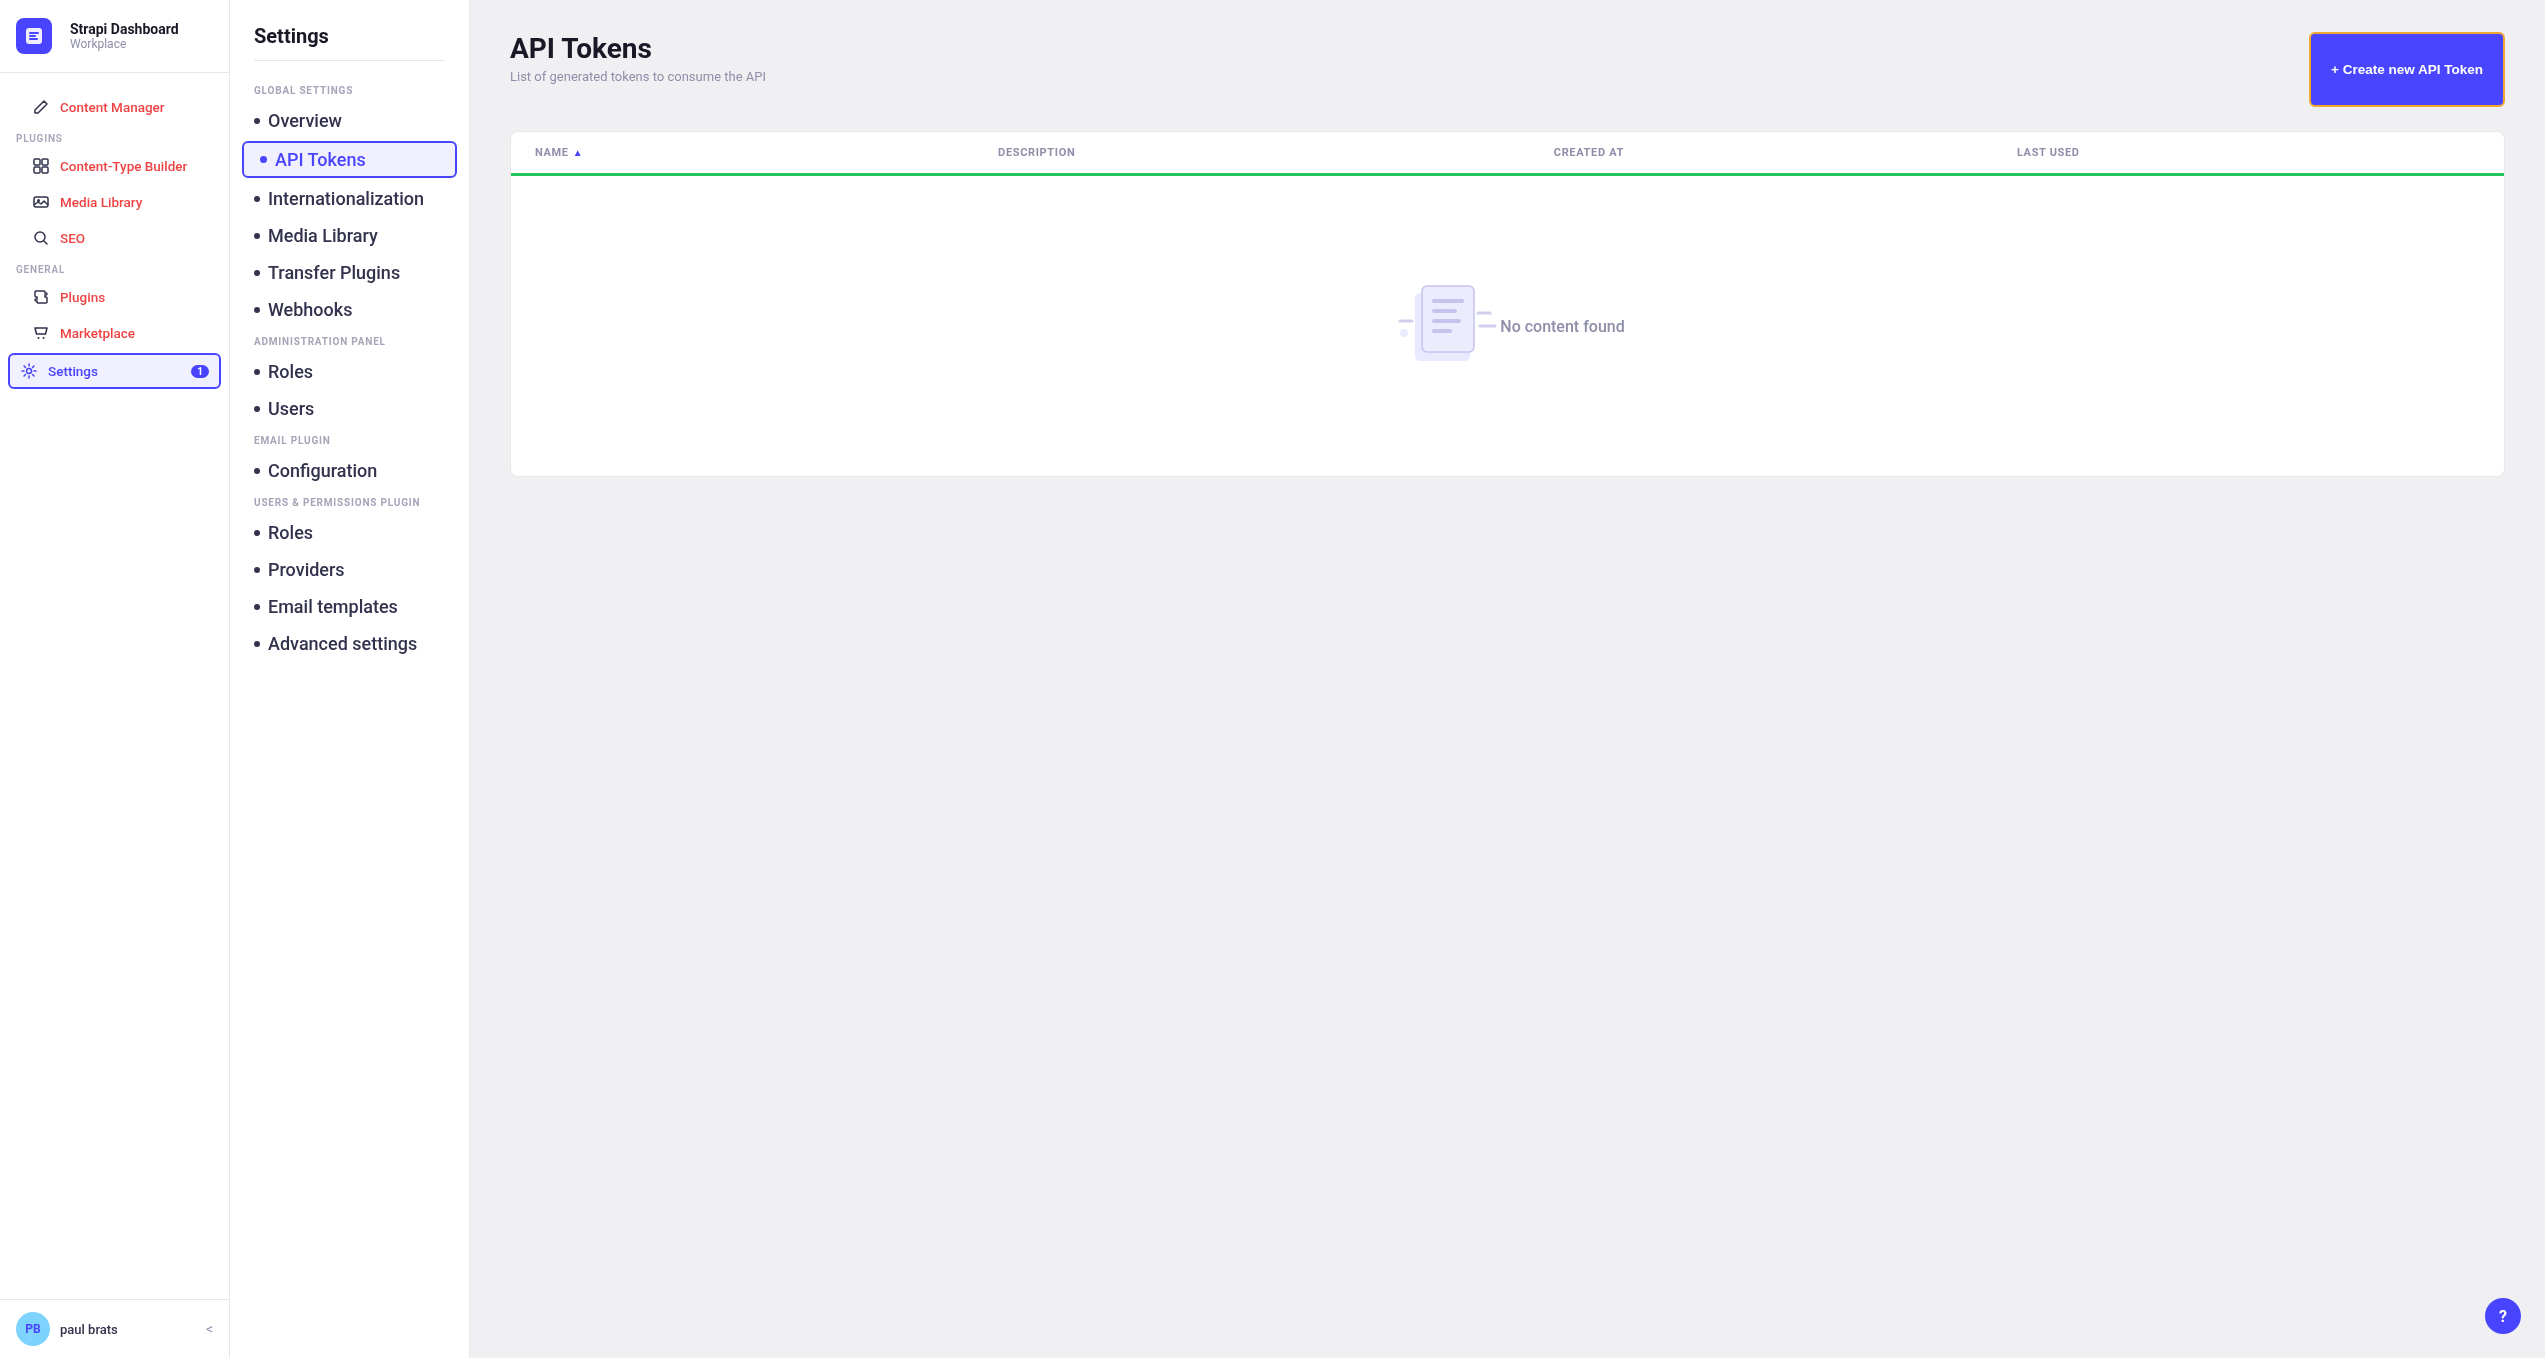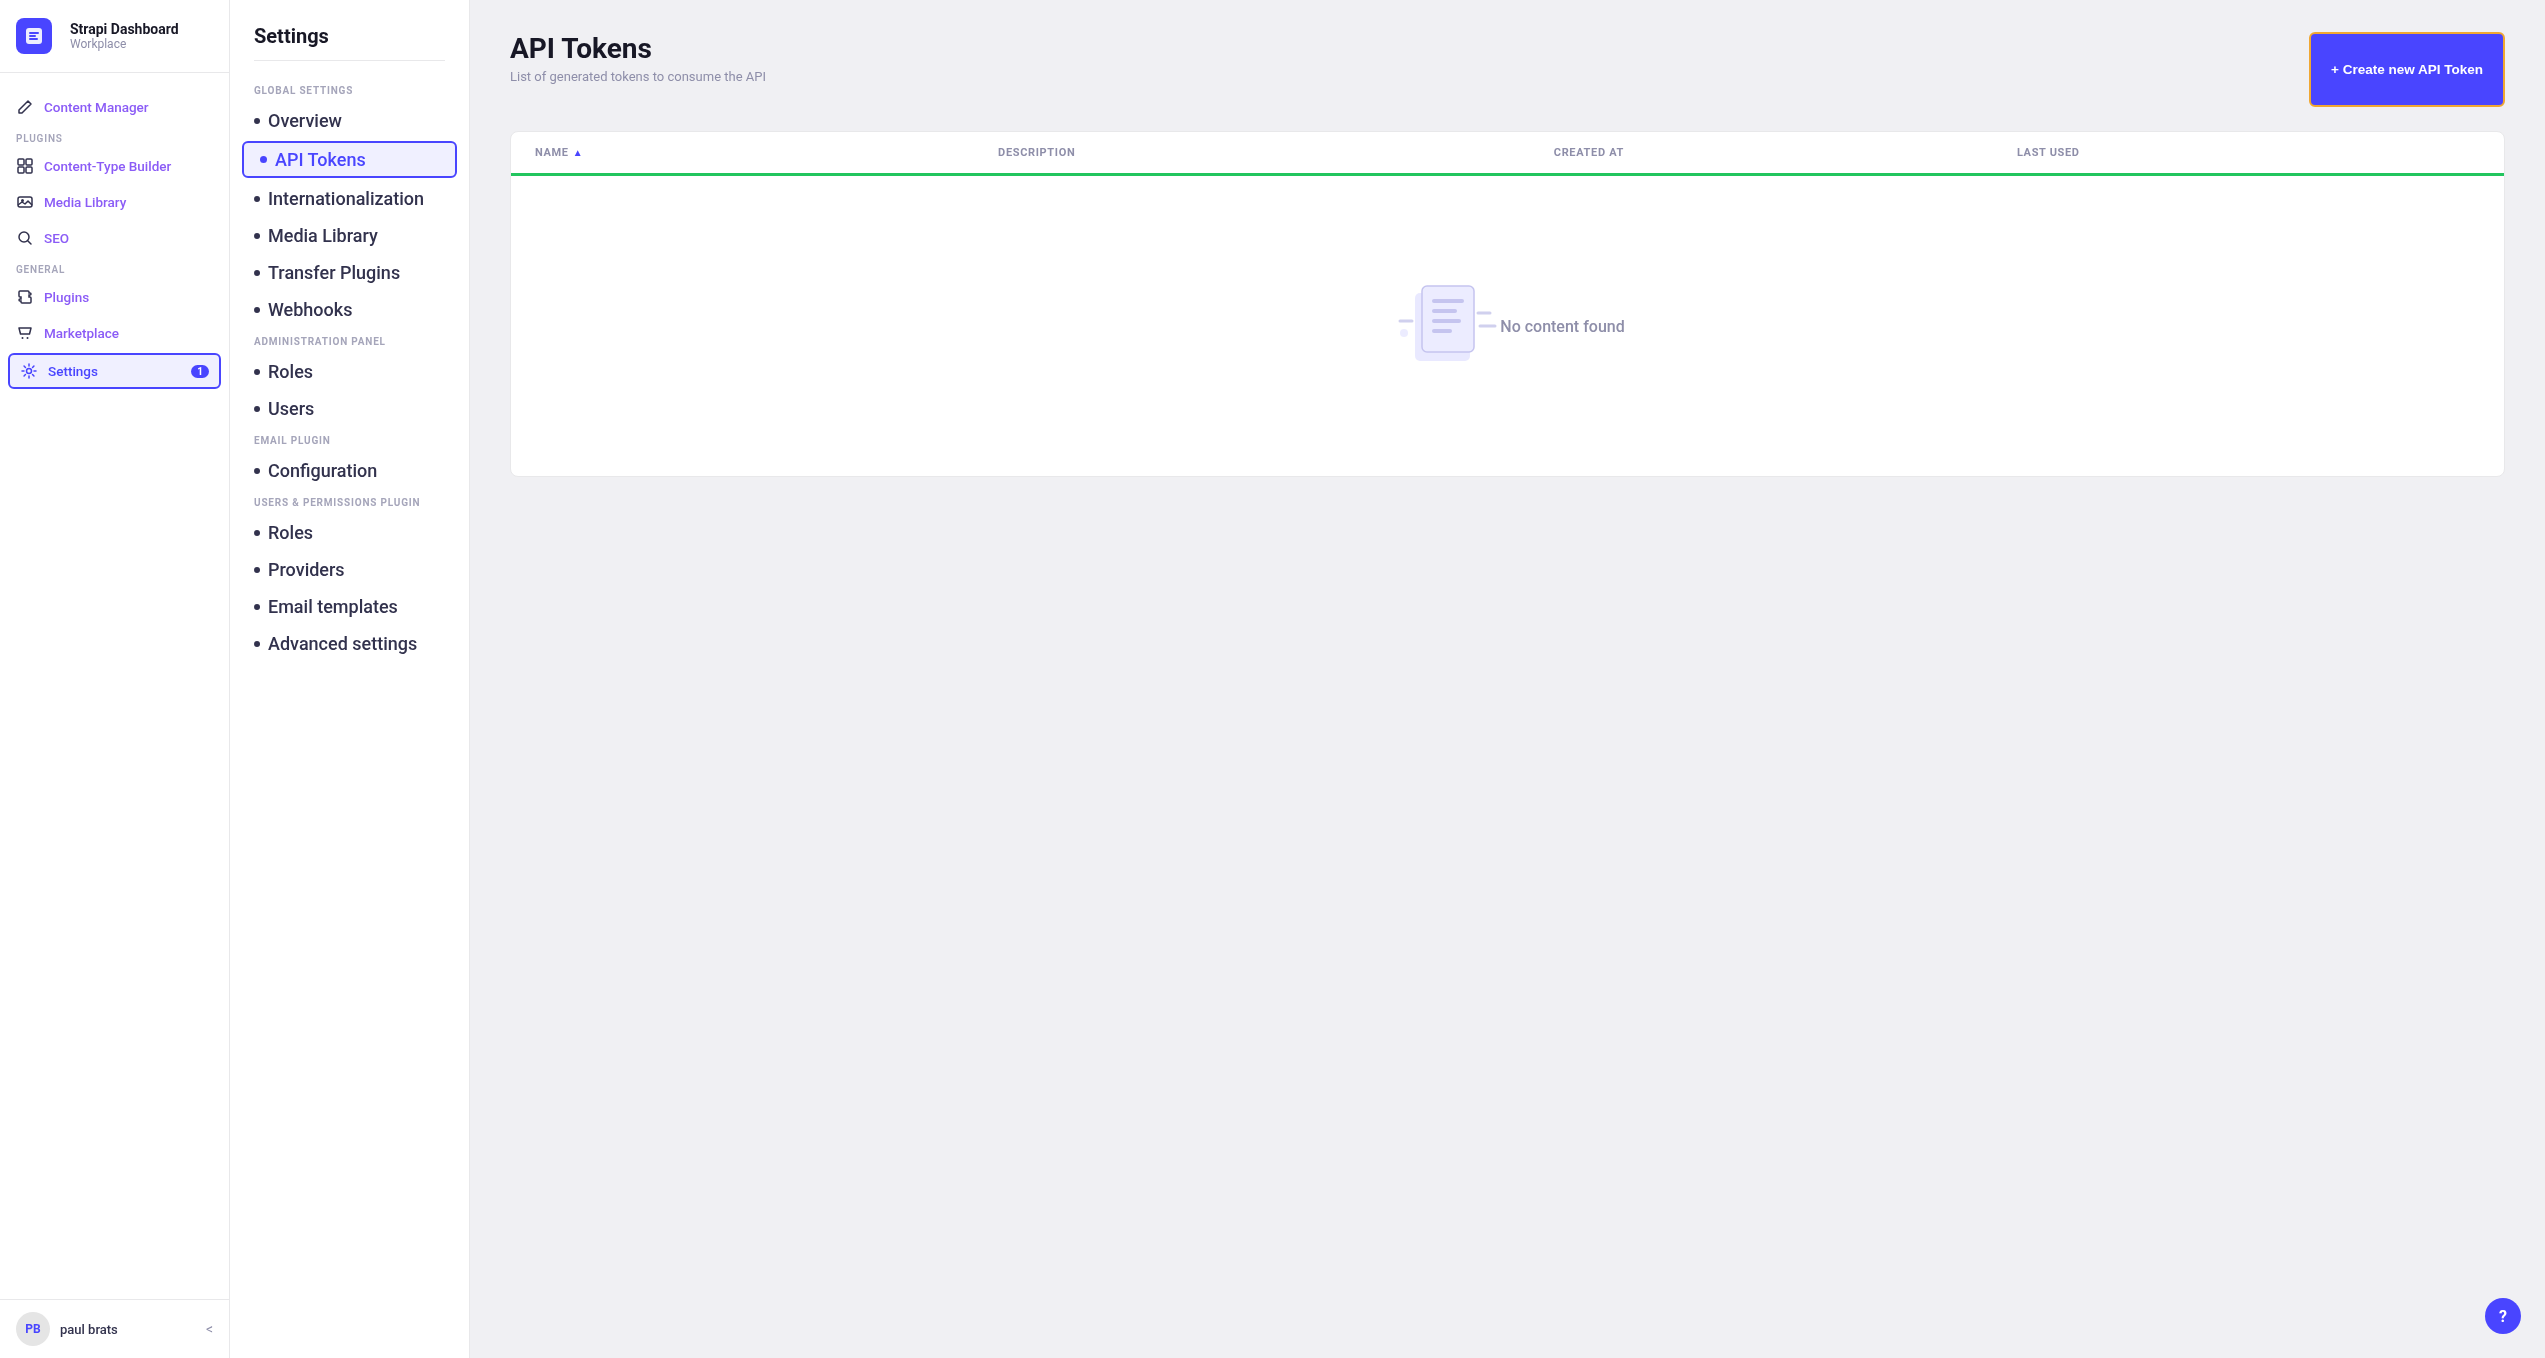--- a/index.html
+++ b/index.html
@@ -45,23 +45,23 @@
       font-weight: 600;
       color: #a5a5ba;
       letter-spacing: 0.08em;
       padding: 8px 16px 4px 16px;
       text-transform: uppercase;
     }
     .sidebar-item {
       display: flex;
       align-items: center;
       gap: 10px;
-      padding: 9px 16px;
+      padding: 9px 32px;
       cursor: pointer;
-      color: #8b5cf6;
+      color: #ef4444;
       font-size: 13.5px;
       font-weight: 500;
       border-radius: 0;
       text-decoration: none;
     }
     .sidebar-item.active {
       background: #f0f0ff;
       color: #4945ff;
       border: 2px solid #4945ff;
       border-radius: 6px;
@@ -93,21 +93,21 @@
       border-top: 1px solid #e8e8ea;
       padding: 12px 16px;
       display: flex;
       align-items: center;
       gap: 10px;
     }
     .avatar {
       width: 34px;
       height: 34px;
       border-radius: 50%;
-      background: #e5e5e5;
+      background: #7dd3fc;
       color: #4945ff;
       font-size: 12px;
       font-weight: 700;
       display: flex;
       align-items: center;
       justify-content: center;
     }
     .sidebar-user-name { font-size: 13px; font-weight: 500; color: #32324d; flex: 1; }
     .collapse-icon { color: #8e8ea9; font-size: 14px; cursor: pointer; }
 

